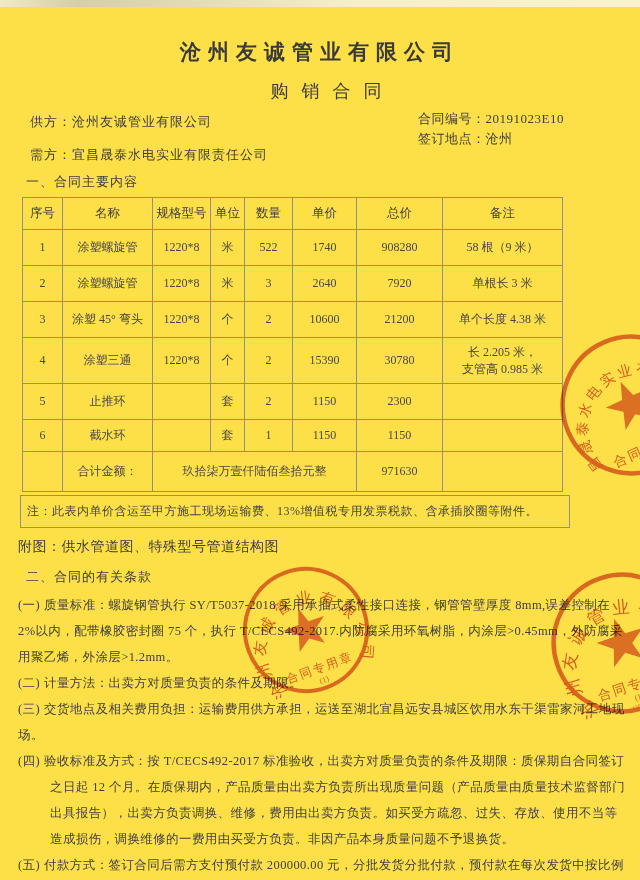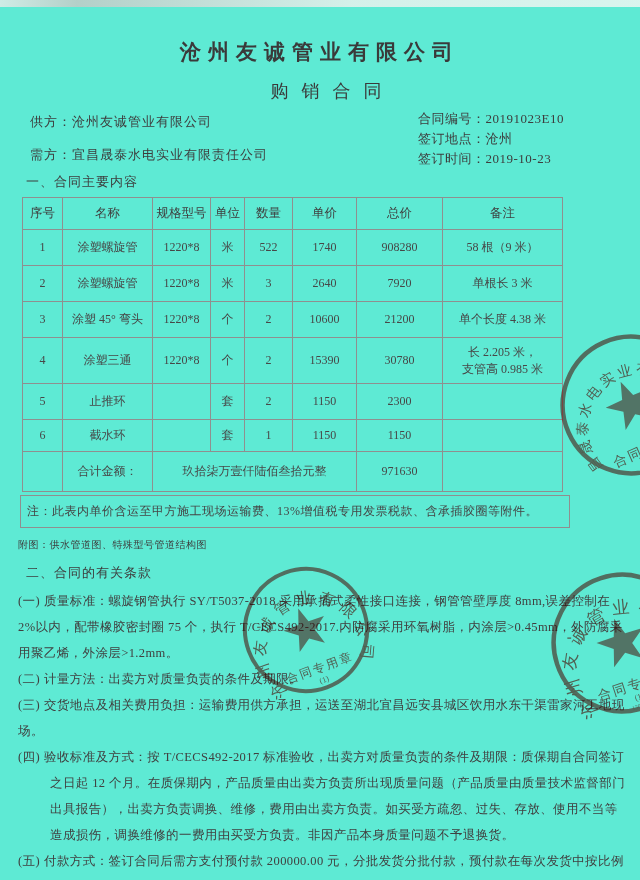--- a/index.html
+++ b/index.html
@@ -1,19 +1,19 @@
 <!DOCTYPE html>
 <html><head>
 <meta charset="utf-8">
 <style>
   html,body{margin:0;padding:0;background:#e9e9e7;}
   .page{
     position:relative;
     width:640px;height:880px;
-    background:#5eead4;
+    background:#fde047;
     overflow:hidden;
     font-family:"Liberation Serif","DejaVu Serif",serif;
     color:#3d3d3d;
     box-sizing:border-box;
   }
   .scan-edge{
     position:absolute;top:0;left:0;width:100%;height:7px;
     background:linear-gradient(to right,#ececea 0%,#c9c9c6 12%,#d8d8d5 28%,#f2f2ef 55%,#f7f7f4 100%);
     opacity:.8;
   }
@@ -43,21 +43,21 @@
   table.items th{height:27px;font-size:12.5px;color:#3f3f3f;}
   tr.r-std td{height:31px;}
   tr.r-tall td{height:41px;}
   tr.r-short td{height:27px;}
   tr.r-total td{height:35px;}
   .remark2{line-height:17px;}
   .note-box{
     margin:3px 0 0 20px;width:536px;border:1px solid #8f8f8f;
     padding:7px 6px;font-size:12px;letter-spacing:.5px;color:#454545;
   }
-  .attachment{margin:10px 0 0 18px;font-size:10px;letter-spacing:.5px;}
+  .attachment{margin:10px 0 0 18px;font-size:14px;letter-spacing:.5px;}
   .clauses{margin:6px 14px 0 18px;}
   .clause{margin:0;font-size:12.5px;line-height:26px;letter-spacing:.4px;color:#404040;}
   .clause .clause-no{margin-right:4px;}
   .clause.hang{padding-left:32px;text-indent:-32px;}
   
   .stamp{position:absolute;mix-blend-mode:multiply;opacity:.82;color:#cf4740;}
   .stamp svg{display:block;width:100%;height:100%;overflow:visible;}
   .stamp .ring{stroke:currentColor;stroke-opacity:.9;fill:none;}
   .stamp .star{fill:currentColor;fill-opacity:.85;}
   .stamp text{fill:currentColor;font-family:"Liberation Serif","DejaVu Serif",serif;}
@@ -77,21 +77,20 @@
   <div class="meta">
     <div class="meta-line meta-buyer">
       <span>需方：</span><span>宜昌晟泰水电实业有限责任公司</span>
     </div>
     <div class="meta-line meta-supplier">
       <span>供方：</span><span>沧州友诚管业有限公司</span>
     </div>
     <div class="meta-right">
       <div><span>合同编号：</span><span>20191023E10</span></div>
       <div><span>签订地点：</span><span>沧州</span></div>
-      <div><span>签订时间：</span><span>2019-10-23</span></div>
     </div>
   </div>
 
   <div class="sec-heading">一、合同主要内容</div>
 
   <table class="items">
     <colgroup>
       <col style="width:40px">
         <col style="width:90px">
         <col style="width:58px">

